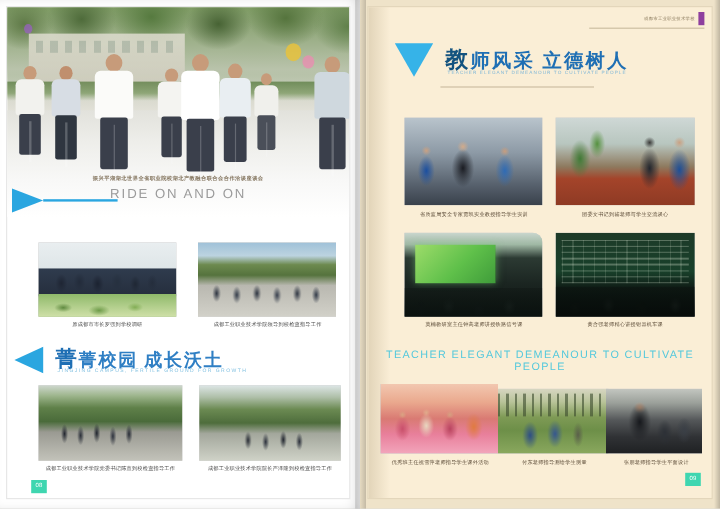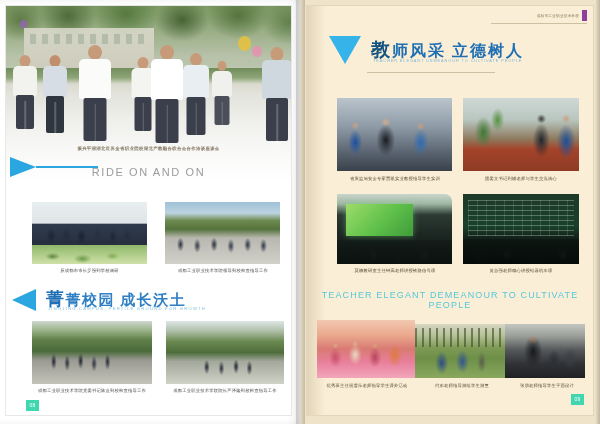--- a/index.html
+++ b/index.html
@@ -99,21 +99,21 @@
     position: absolute; left: 0; right: 0; top: 148px;
     text-align: center;
   }
   .hero-title .cn {
     font-family: "Liberation Serif", serif;
     font-size: 17px; font-weight: bold; letter-spacing: 2px;
     color: #2f7fc4;
     text-shadow: 0 1px 1px rgba(255,255,255,.9);
   }
   .hero-title .en {
-    margin-top: 12px;
+    margin-top: 2px;
     font-size: 11px; letter-spacing: 1.6px; color: #9b9b9b; font-weight: 300;
   }
   .tri-marker {
     position: absolute; left: 4px; top: 151px;
     width: 0; height: 0;
     border-top: 10px solid transparent;
     border-bottom: 10px solid transparent;
     border-left: 26px solid #2aa6e0;
   }
   .tri-rule {

